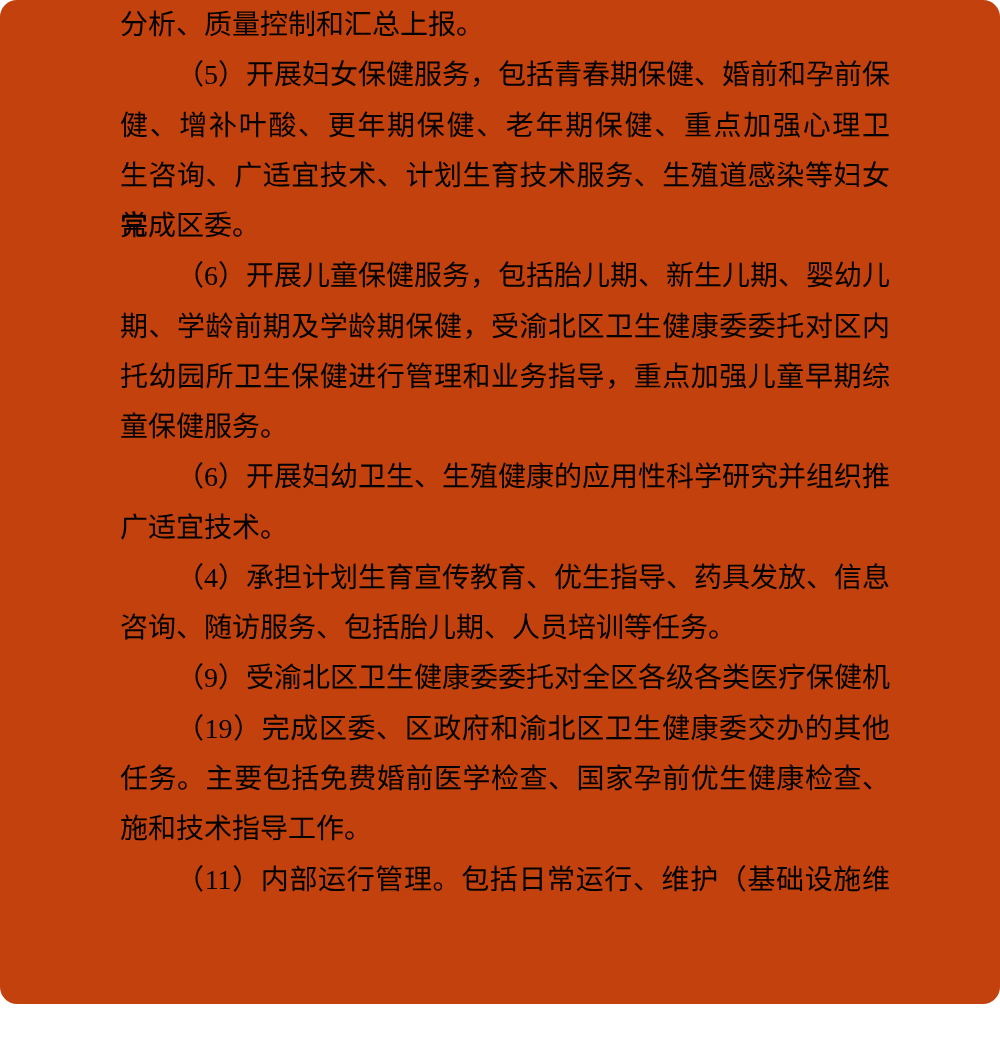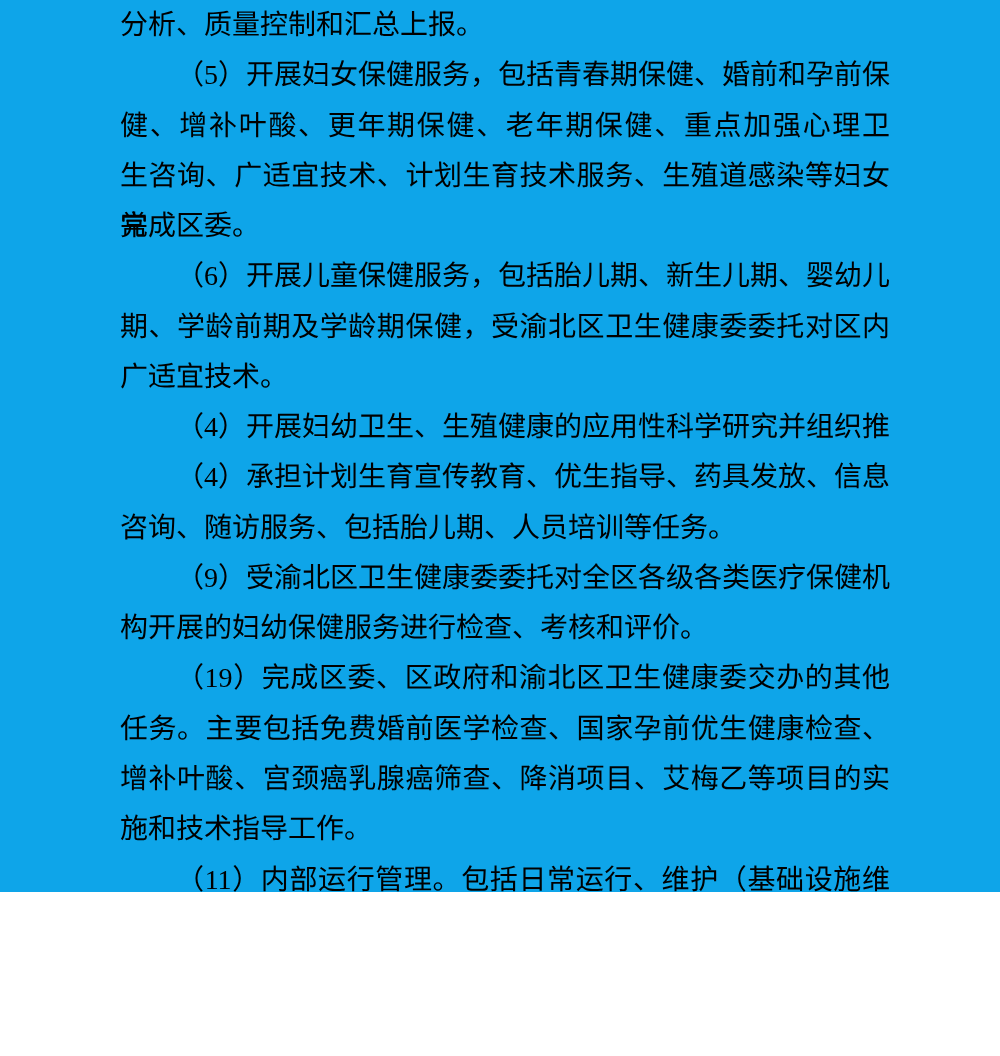--- a/index.html
+++ b/index.html
@@ -8,25 +8,26 @@
     background: #ffffff;
   }
   body {
     width: 1000px;
     height: 1056px;
     overflow: hidden;
   }
   .page {
     box-sizing: border-box;
     width: 1000px;
-    height: 892px;
+    height: 1004px;
     padding: 0 110px 0 120px;
-    background: #0ea5e9;
+    background: #c2410c;
     font-family: "Liberation Serif", "DejaVu Serif", serif;
     color: #000000;
+    border-radius: 17px;
   }
   .ln {
     height: 50.28px;
     line-height: 50.28px;
     font-size: 28px;
     white-space: normal;
     text-align: left;
     letter-spacing: 0;
   }
   
@@ -53,41 +54,41 @@
   <div class="para">
     <div class="ln jf in">（5）开展妇女保健服务，包括青春期保健、婚前和孕前保</div>
     <div class="ln jf">健、增补叶酸、更年期保健、老年期保健、重点加强心理卫</div>
     <div class="ln jf">生咨询、广适宜技术、计划生育技术服务、生殖道感染等妇女常</div>
     <div class="ln">完成区委。</div>
   </div>
 
   <div class="para">
     <div class="ln jf in">（6）开展儿童保健服务，包括胎儿期、新生儿期、婴幼儿</div>
     <div class="ln jf">期、学龄前期及学龄期保健，受渝北区卫生健康委委托对区内</div>
-    <div class="ln">广适宜技术。</div>
+    <div class="ln jf">托幼园所卫生保健进行管理和业务指导，重点加强儿童早期综</div>
+    <div class="ln">童保健服务。</div>
   </div>
 
   <div class="para">
-    <div class="ln jf in">（4）开展妇幼卫生、生殖健康的应用性科学研究并组织推</div>
+    <div class="ln jf in">（6）开展妇幼卫生、生殖健康的应用性科学研究并组织推</div>
+    <div class="ln">广适宜技术。</div>
   </div>
 
   <div class="para">
     <div class="ln jf in">（4）承担计划生育宣传教育、优生指导、药具发放、信息</div>
     <div class="ln">咨询、随访服务、包括胎儿期、人员培训等任务。</div>
   </div>
 
   <div class="para">
     <div class="ln jf in">（9）受渝北区卫生健康委委托对全区各级各类医疗保健机</div>
-    <div class="ln">构开展的妇幼保健服务进行检查、考核和评价。</div>
   </div>
 
   <div class="para">
     <div class="ln jf in">（19）完成区委、区政府和渝北区卫生健康委交办的其他</div>
     <div class="ln jf">任务。主要包括免费婚前医学检查、国家孕前优生健康检查、</div>
-    <div class="ln jf">增补叶酸、宫颈癌乳腺癌筛查、降消项目、艾梅乙等项目的实</div>
     <div class="ln">施和技术指导工作。</div>
   </div>
 
   <div class="para">
     <div class="ln jf in">（11）内部运行管理。包括日常运行、维护（基础设施维</div>
   </div>
 
 </div>
 
 </body></html>

